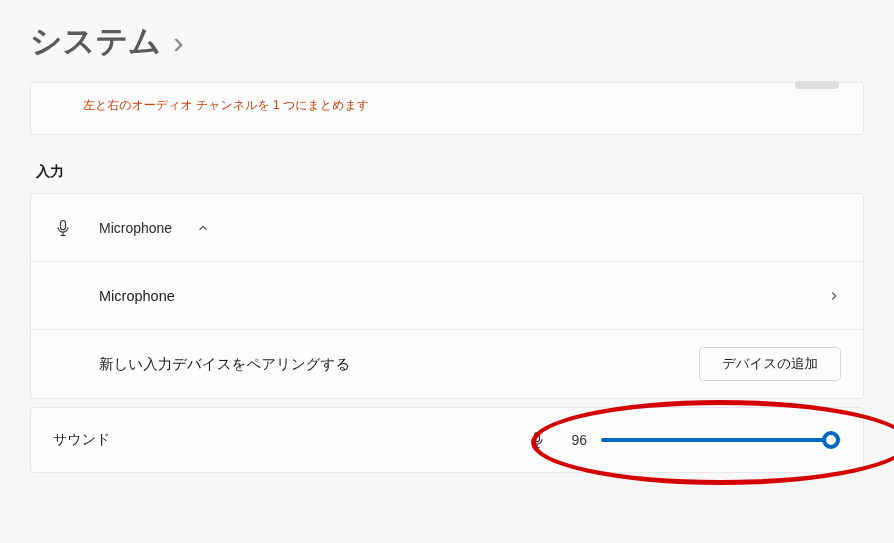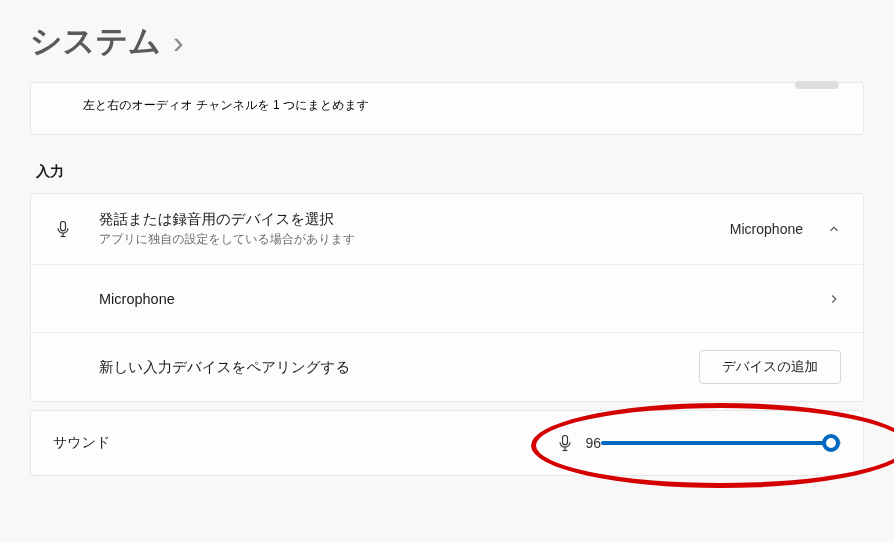--- a/index.html
+++ b/index.html
@@ -25,21 +25,21 @@
 
   .card {
     background: #fdfdfd;
     border: 1px solid #e7e7e7;
     border-radius: 4px;
     margin: 0 30px;
   }
   .mono-row {
     padding: 14px 22px 20px 52px;
     font-size: 12px;
-    color: #000000;
+    color: #c2410c;
     position: relative;
     display: flex;
     align-items: center;
     justify-content: space-between;
   }
   .toggle-remnant {
     width: 44px; height: 8px;
     border-radius: 8px;
     background: #ddd;
     position: absolute;
@@ -87,20 +87,21 @@
   .volume-row {
     padding: 22px 22px;
     display: flex;
     align-items: center;
   }
   .vol-label { font-size: 14px; flex: 0 0 auto; }
   .vol-spacer { flex: 1; }
   .vol-controls {
     display: flex;
     align-items: center;
+    gap: 14px;
   }
   .vol-value { font-size: 14px; color: #333; width: 26px; text-align: right; }
   .slider-wrap {
     width: 240px;
     position: relative;
     height: 18px;
     display: flex;
     align-items: center;
   }
   .slider-track {
@@ -157,24 +158,20 @@
 <div class="card list-card">
 
   <div class="row">
     <div class="icon-slot">
       <svg width="20" height="20" viewBox="0 0 24 24" fill="none" stroke="#333" stroke-width="1.4">
         <rect x="9" y="3" width="6" height="11" rx="3"></rect>
         <path d="M6 11a6 6 0 0 0 12 0"></path>
         <line x1="12" y1="17" x2="12" y2="21"></line>
         <line x1="9" y1="21" x2="15" y2="21"></line>
       </svg>
-    </div>
-    <div class="texts">
-      <div class="title">発話または録音用のデバイスを選択</div>
-      <div class="sub">アプリに独自の設定をしている場合があります</div>
     </div>
     <span class="right-text">Microphone</span>
     <span class="chevron">
       <svg width="14" height="14" viewBox="0 0 24 24" fill="none" stroke="#555" stroke-width="2">
           <polyline points="6 15 12 9 18 15"></polyline>
         </svg>
     </span>
   </div>
 
   <div class="row indent">

